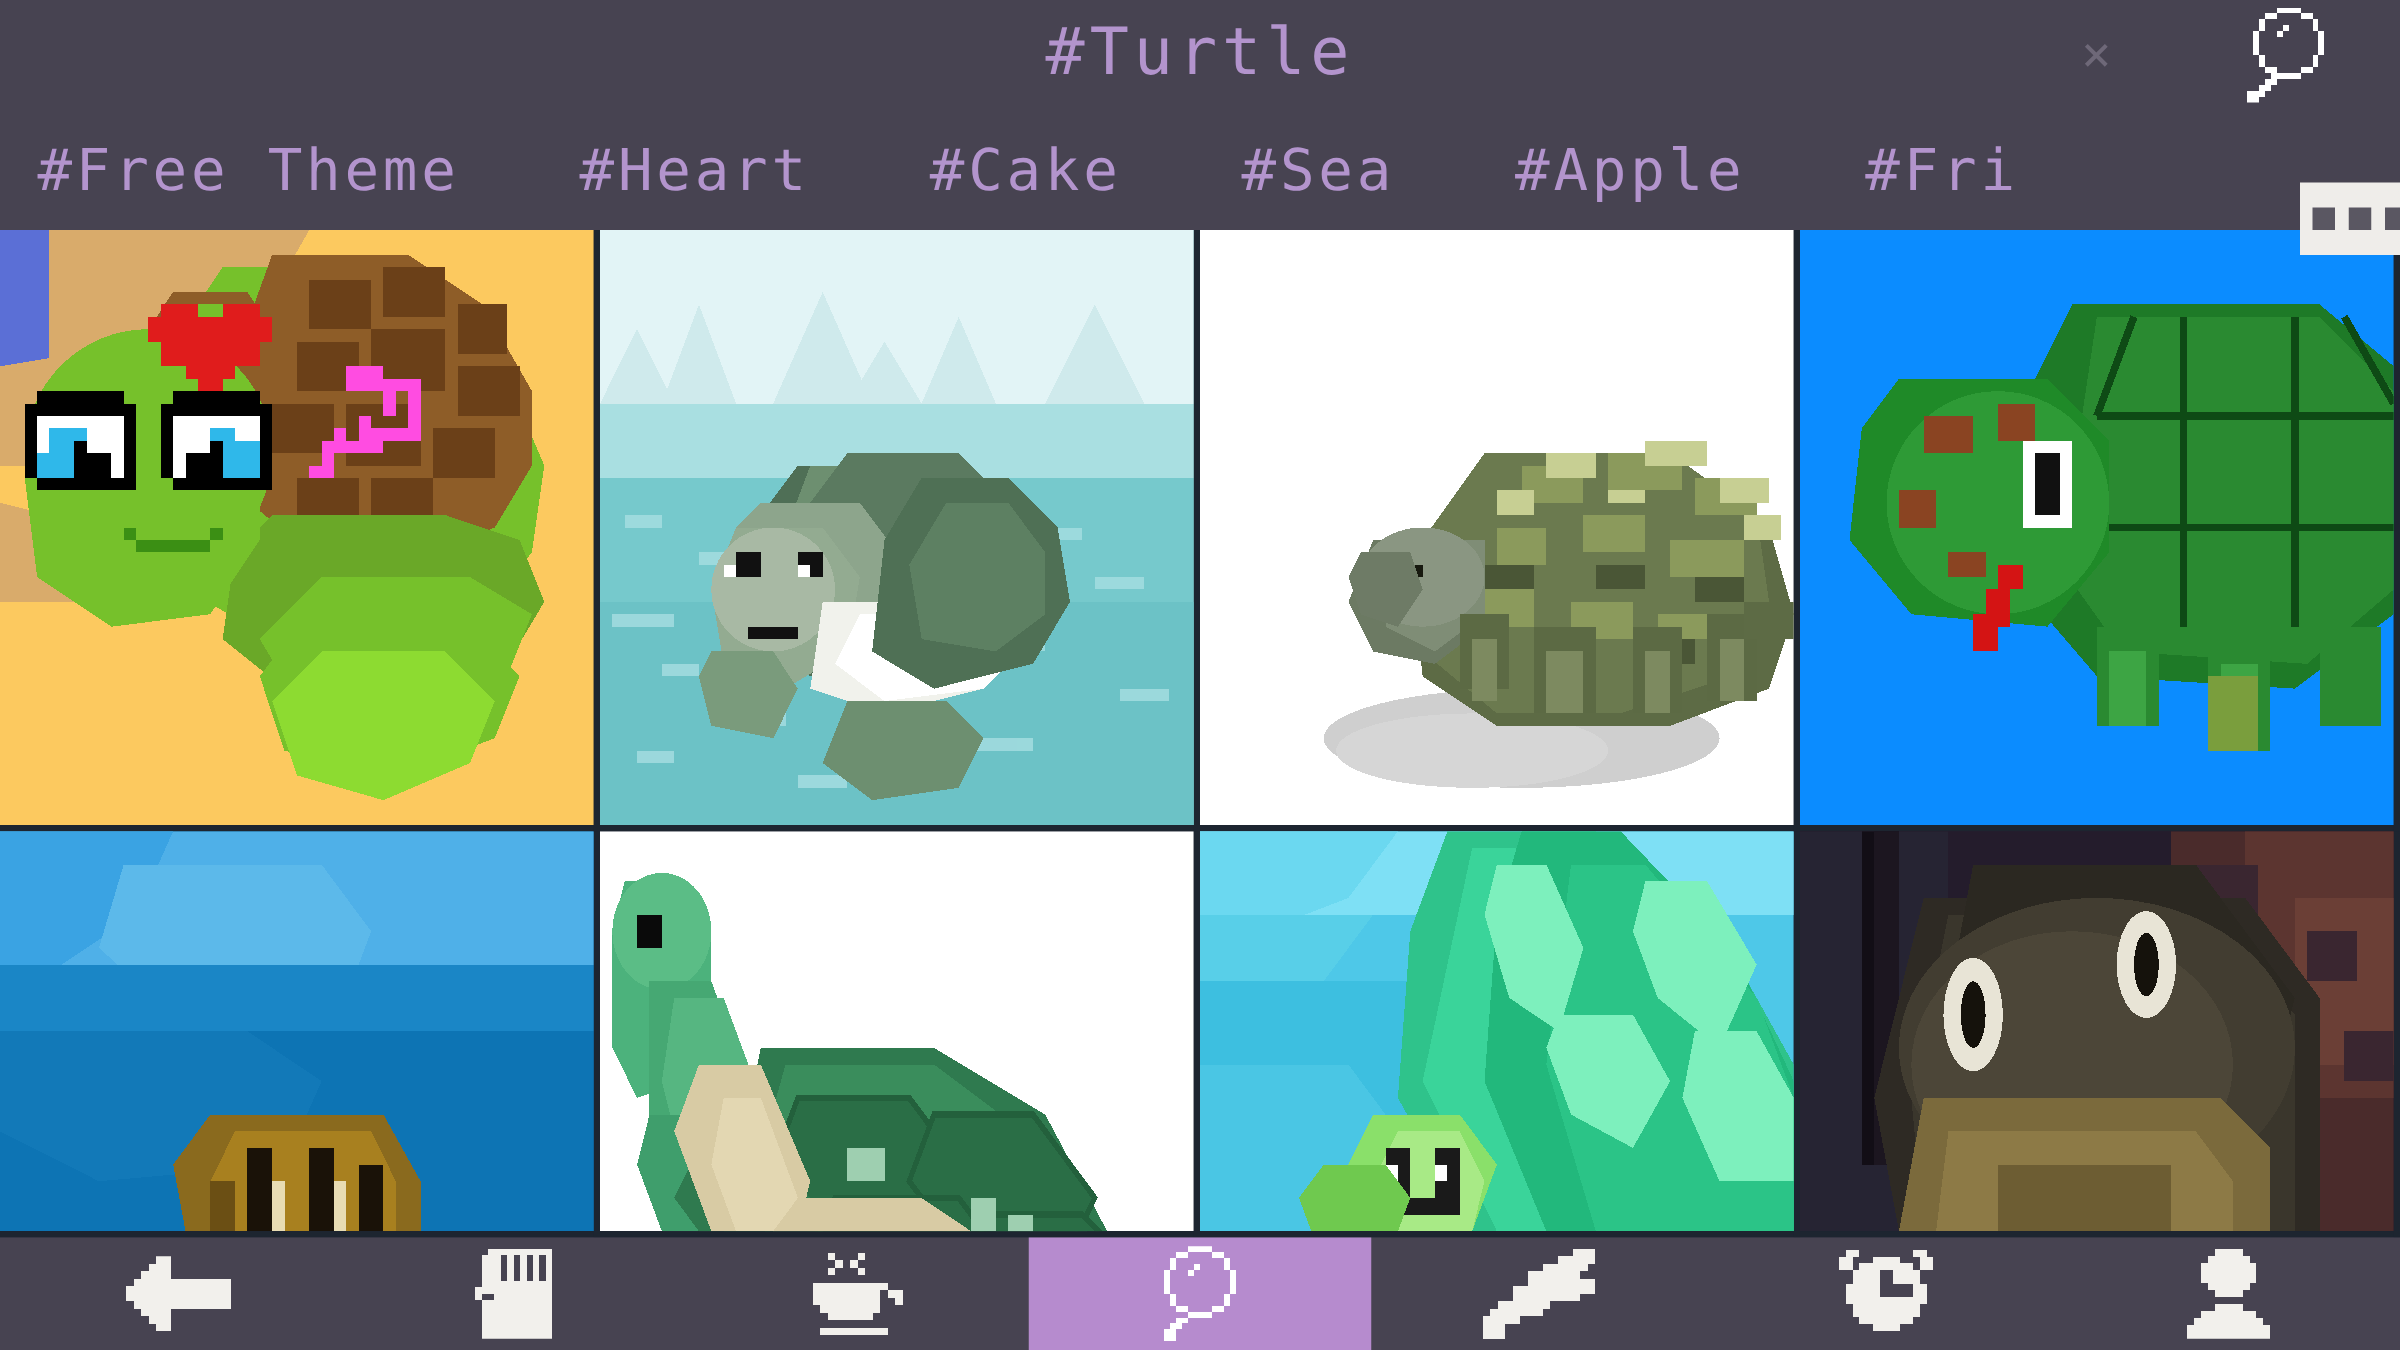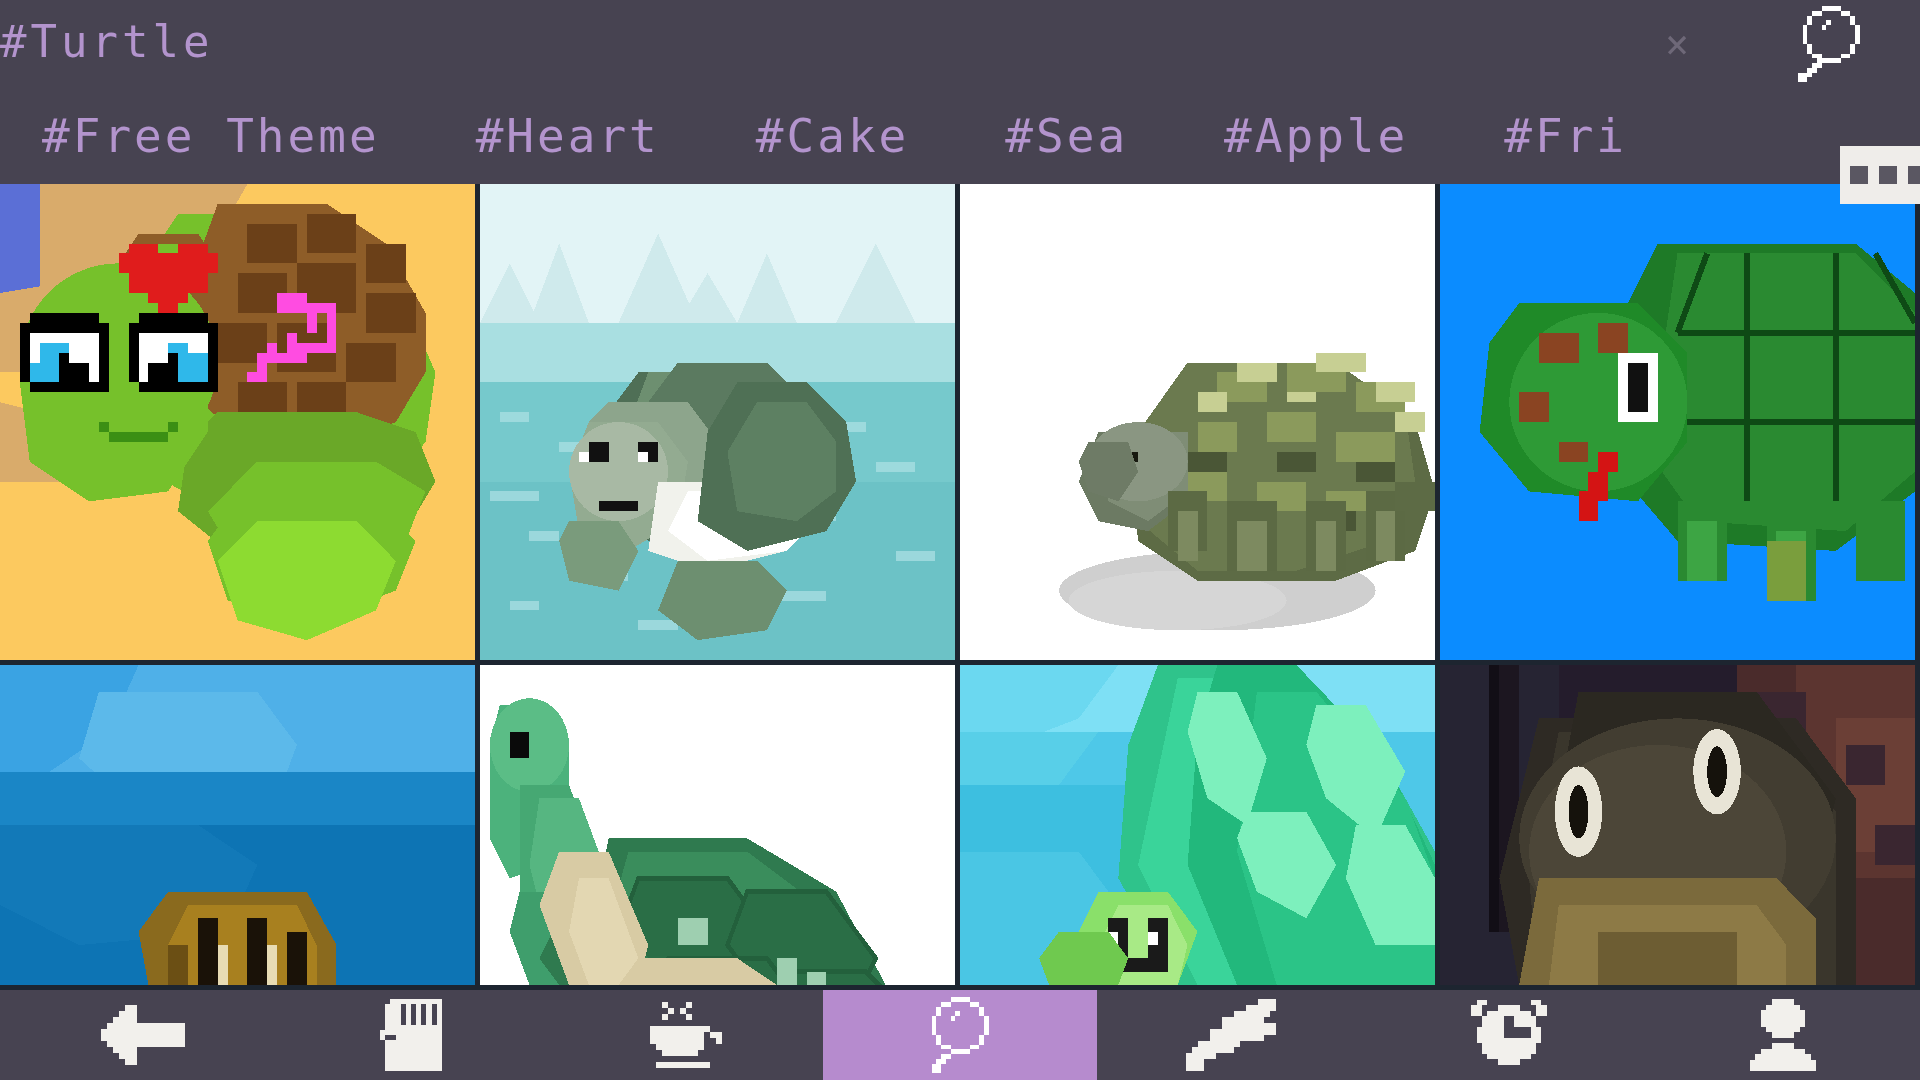--- a/index.html
+++ b/index.html
@@ -12,36 +12,36 @@
   .app { position:relative; width:1920px; height:1080px; background:#474351; }
 
   
   .header {
     position:absolute; left:0; top:0; width:1920px; height:184px;
     background:#474351;
   }
   .title-row { position:relative; height:94px; }
   .page-title {
     position:absolute; left:0; right:0; top:6px;
-    text-align:left;
-    font-size:44px; letter-spacing:4px; color:#b394cd;
+    text-align:center;
+    font-size:52px; letter-spacing:4px; color:#b394cd;
     font-family:"DejaVu Sans Mono", monospace;
     line-height:72px;
   }
   .close-btn {
     position:absolute; left:1655px; top:22px; width:44px; height:44px;
     color:#6e6878; font-size:40px; line-height:44px; text-align:center;
     cursor:pointer; user-select:none;
   }
   .hdr-search {
     position:absolute; left:1790px; top:6px; width:82px; height:76px; cursor:pointer;
   }
   .tags-row {
     position:absolute; left:0; top:88px; width:1903px; height:96px;
-    white-space:nowrap; overflow:hidden;padding-left:12px;
+    white-space:nowrap; overflow:hidden;
   }
   .tag {
     display:inline-block;
     font-size:46px; letter-spacing:3px; color:#b394cd;
     line-height:96px; cursor:pointer;
     font-family:"DejaVu Sans Mono", monospace;
   }
   .tag:first-child { padding-left:30px; }
   .tag + .tag { padding-left:96px; }
   .overflow-btn {

